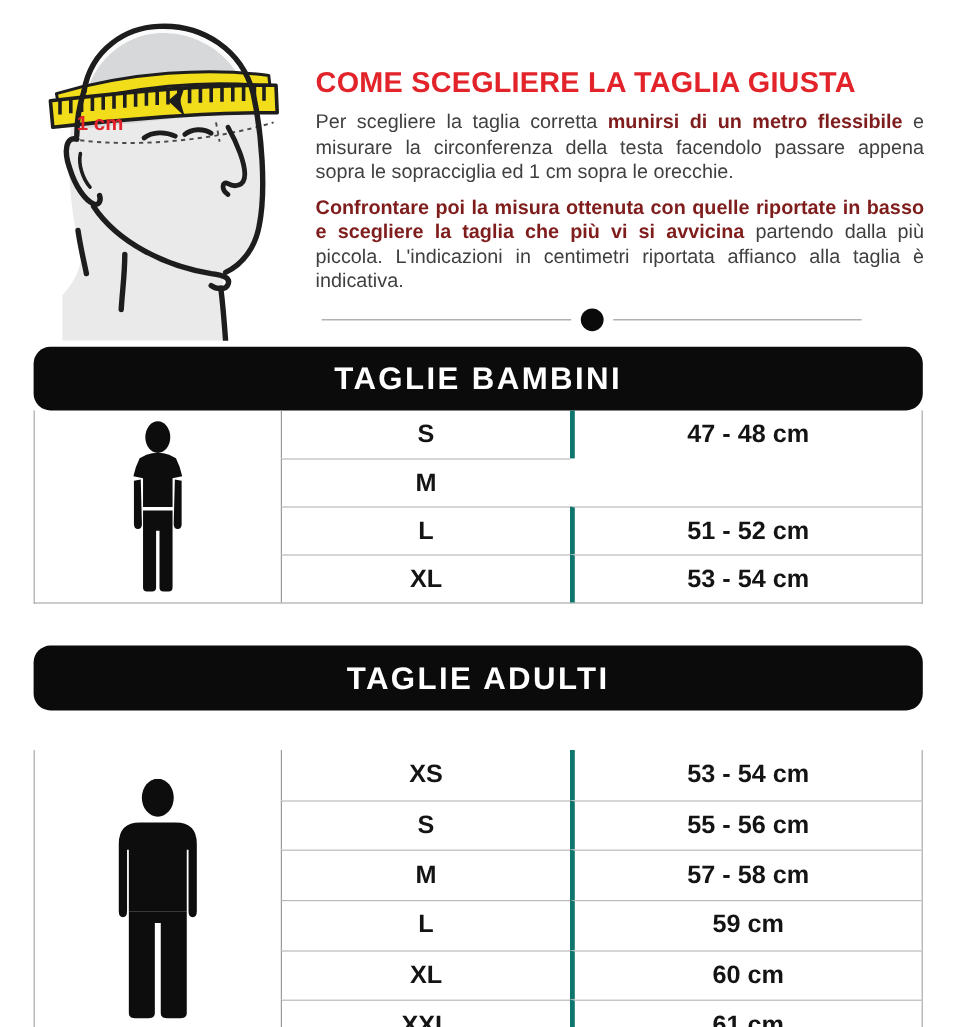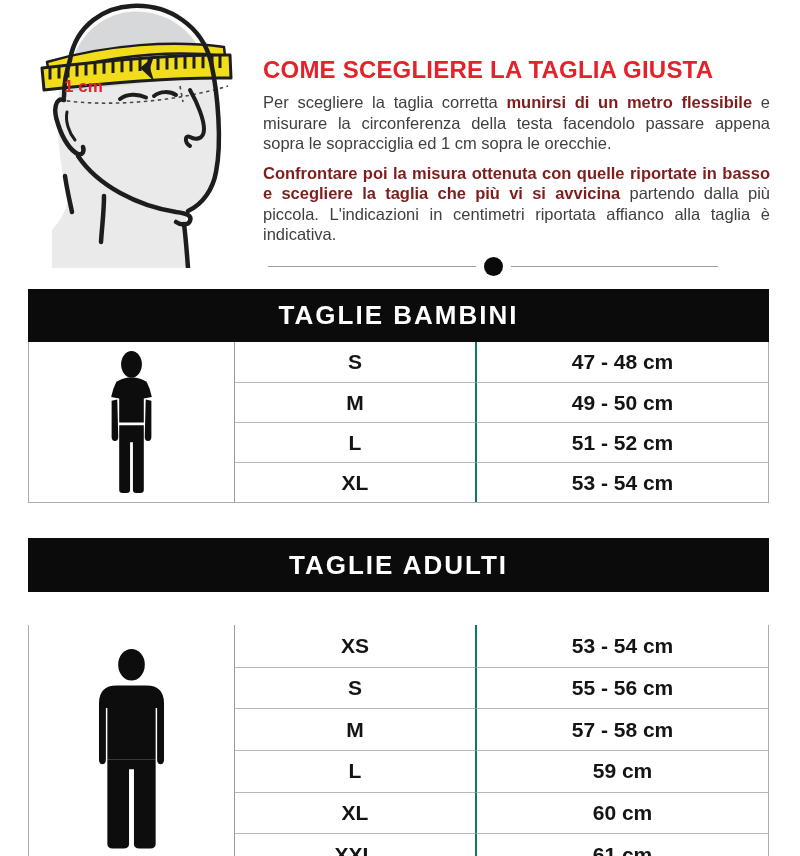--- a/index.html
+++ b/index.html
@@ -2,52 +2,52 @@
 <html style="--accent: #e3232a; --bar: #0b0b0b;"><head>
 <meta charset="utf-8">
 <style>
   :root { --accent:#e3232a; --bar:#0b0b0b; --fig:#0d0d0d; }
   * { margin:0; padding:0; box-sizing:border-box; }
   body { background:#ffffff; font-family:"Liberation Sans", sans-serif; }
   .page { width:800px; height:856px; background:#fff; overflow:hidden; }
 
   
   .intro { display:flex; height:276px; padding-left:14px; padding-right:30px; }
-  .illu { width:225px; flex:0 0 225px; padding-top:0; }
+  .illu { width:225px; flex:0 0 225px; padding-top:16px; }
   .intro-text { flex:1; margin-left:24px; }
   .intro-text h1 {
     margin-top:57px; font-size:24px; line-height:26px; font-weight:bold;
     color:var(--accent); letter-spacing:0.2px; white-space:nowrap;
   }
   .para { margin-top:9px; font-size:16.5px; line-height:20.5px; color:#3f3f3f;
     text-align:justify; }
   .para .b { font-weight:bold; color:#7f1d1d; }
 
   
   .divider { margin:12px 0 0 5px; width:450px; display:flex; align-items:center; }
   .divider .line { flex:1; height:1px; background:#9e9e9e; }
   .divider .dot { width:19px; height:19px; border-radius:50%; background:#0a0a0a; margin:0 8px; }
 
   
   .size-section { margin-left:28px; width:741px; }
   .sec-bambini { margin-top:13px; }
   .sec-adulti  { margin-top:35px; }
   .tbar { background:var(--bar); color:#ffffff; height:53px; display:flex;
     align-items:center; justify-content:center; font-size:26px; font-weight:bold;
-    letter-spacing:2px; }
+    letter-spacing:2px;border-radius:14px; }
   .sec-adulti .tbar { height:54px; }
   .tgrid { display:grid; grid-template-columns:205px 241px 1fr;
     border:1px solid #ababab; border-top:none; }
   .sec-bambini .tgrid { grid-auto-rows:40px; }
   .sec-adulti  .tgrid { grid-auto-rows:41.7px;margin-top:33px; }
   .icon-cell { grid-column:1; display:flex; align-items:center; justify-content:center; }
   .cell { display:flex; align-items:center; justify-content:center;
     font-size:21px; font-weight:bold; color:#141414; border-top:1px solid #b9b9b9; }
   .cell-size  { grid-column:2; border-left:1px solid #9a9a9a; }
-  .cell-value { grid-column:3; border-left:2px solid #0f766e; }
+  .cell-value { grid-column:3; border-left:4px solid #0f766e; }
   .tgrid > .cell:nth-child(2), .tgrid > .cell:nth-child(3) { border-top:none; }
 </style>
 </head>
 <body>
 
 <div class="page">
 
   <section class="intro">
     <div class="illu">
       <svg viewBox="0 0 225 268" width="225" height="268">
@@ -109,21 +109,20 @@
           <ellipse cx="28" cy="14.5" rx="11" ry="14"></ellipse>
           <path d="M18,30 Q28,26.5 38,30 L44,33 Q48,41 49.5,49 L41,50.7 L41,76 L15,76 L15,50.7 L6.5,49 Q8,41 12,33 Z"></path>
           <path d="M7,53 L13,51.8 L14,91 Q14,95.5 10.5,95.5 Q7,95.5 7,91 Z"></path>
           <path d="M49,53 L43,51.8 L42,91 Q42,95.5 45.5,95.5 Q49,95.5 49,91 Z"></path>
           <path d="M15,79 L41,79 L41,147 Q41,150.5 37.5,150.5 L33,150.5 Q29.5,150.5 29.5,147 L29.5,97 L26.5,97 L26.5,147 Q26.5,150.5 23,150.5 L18.5,150.5 Q15,150.5 15,147 Z"></path>
         </svg>
       </div>
     <div class="cell cell-size">S</div>
         <div class="cell cell-value">47 - 48 cm</div>
         <div class="cell cell-size">M</div>
-        <div class="cell cell-value">49 - 50 cm</div>
         <div class="cell cell-size">L</div>
         <div class="cell cell-value">51 - 52 cm</div>
         <div class="cell cell-size">XL</div>
         <div class="cell cell-value">53 - 54 cm</div>
       </div>
   </section>
 
   <section class="size-section sec-adulti">
     <div class="tbar">TAGLIE ADULTI</div>
     <div class="tgrid">

